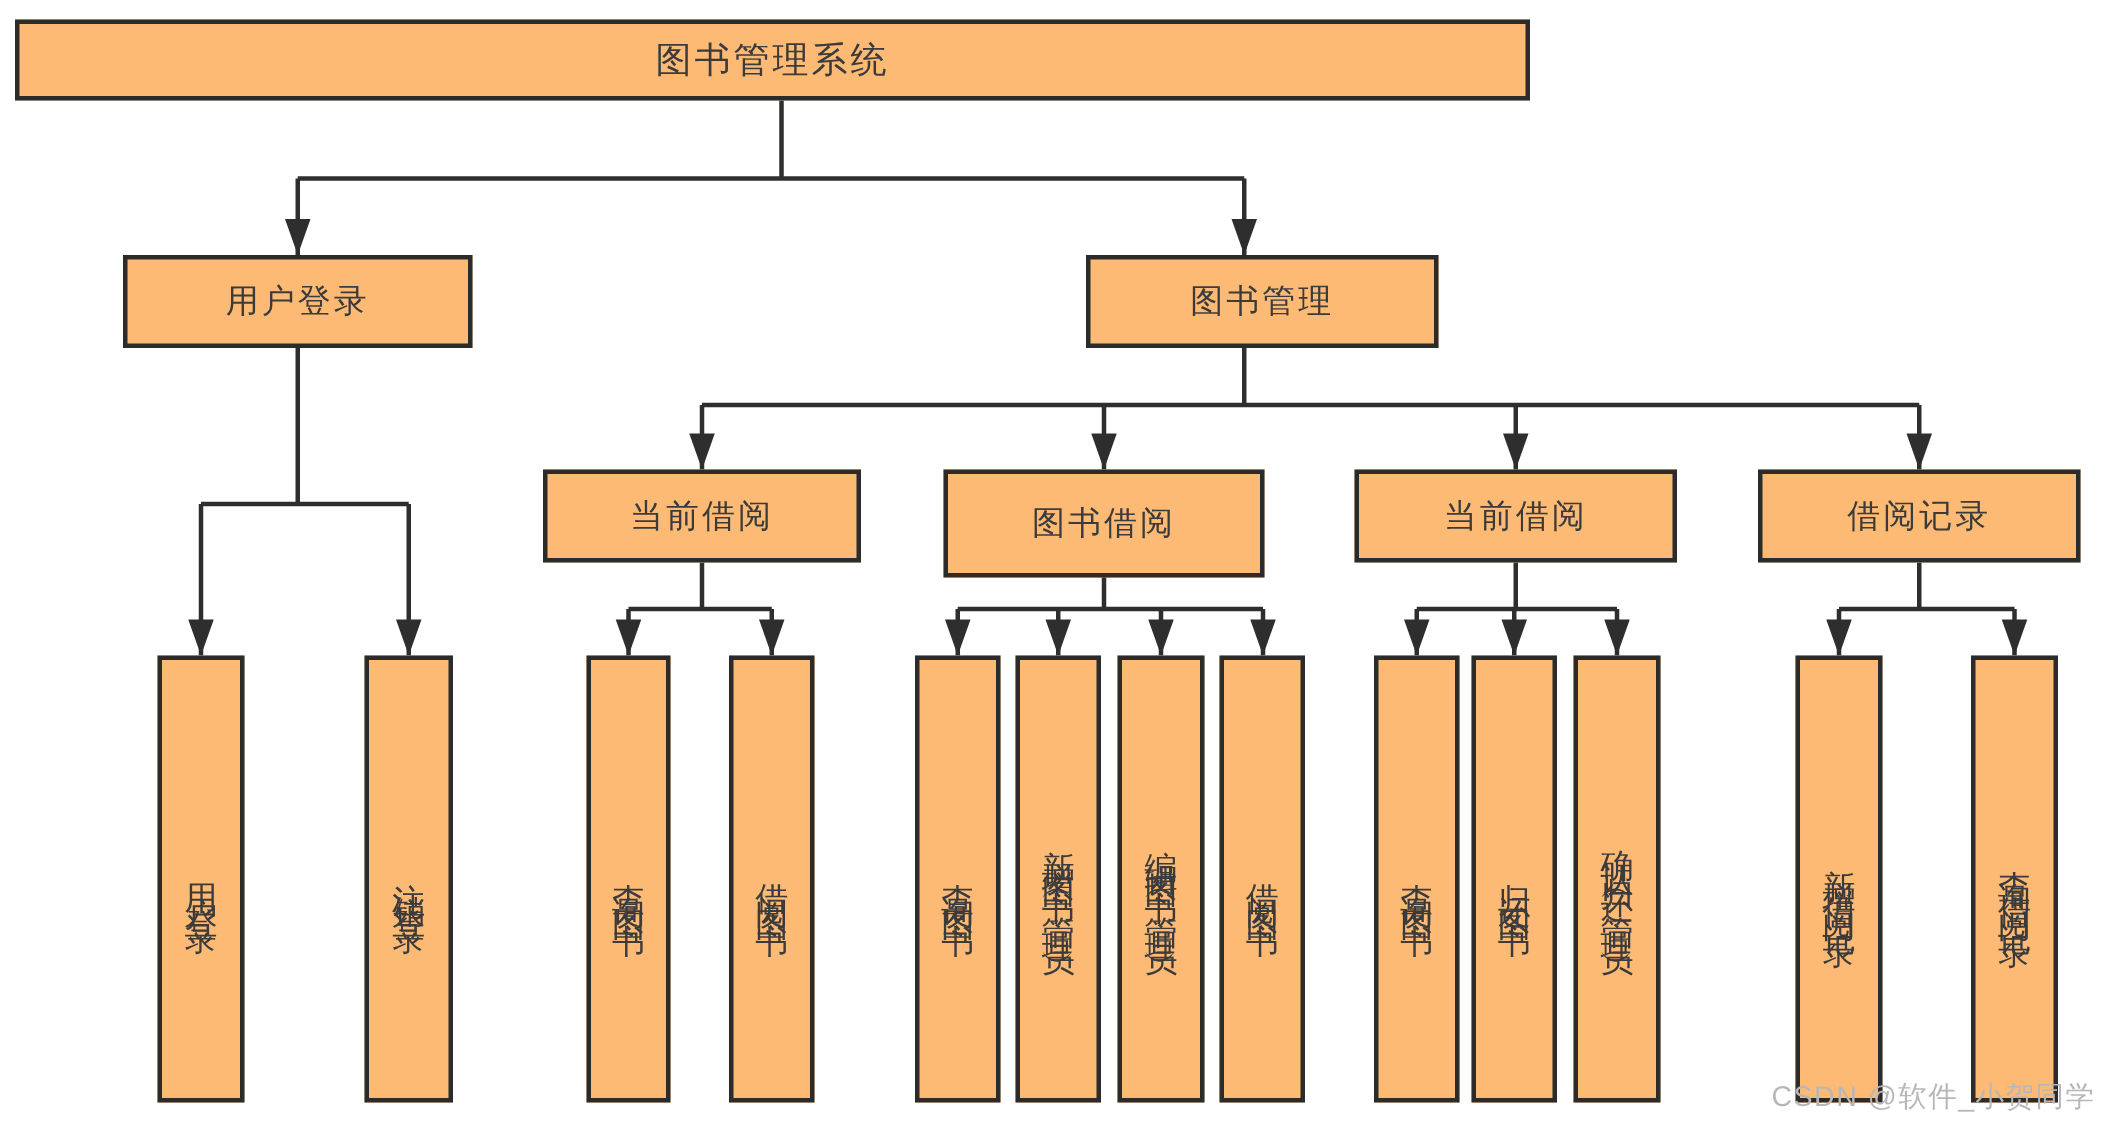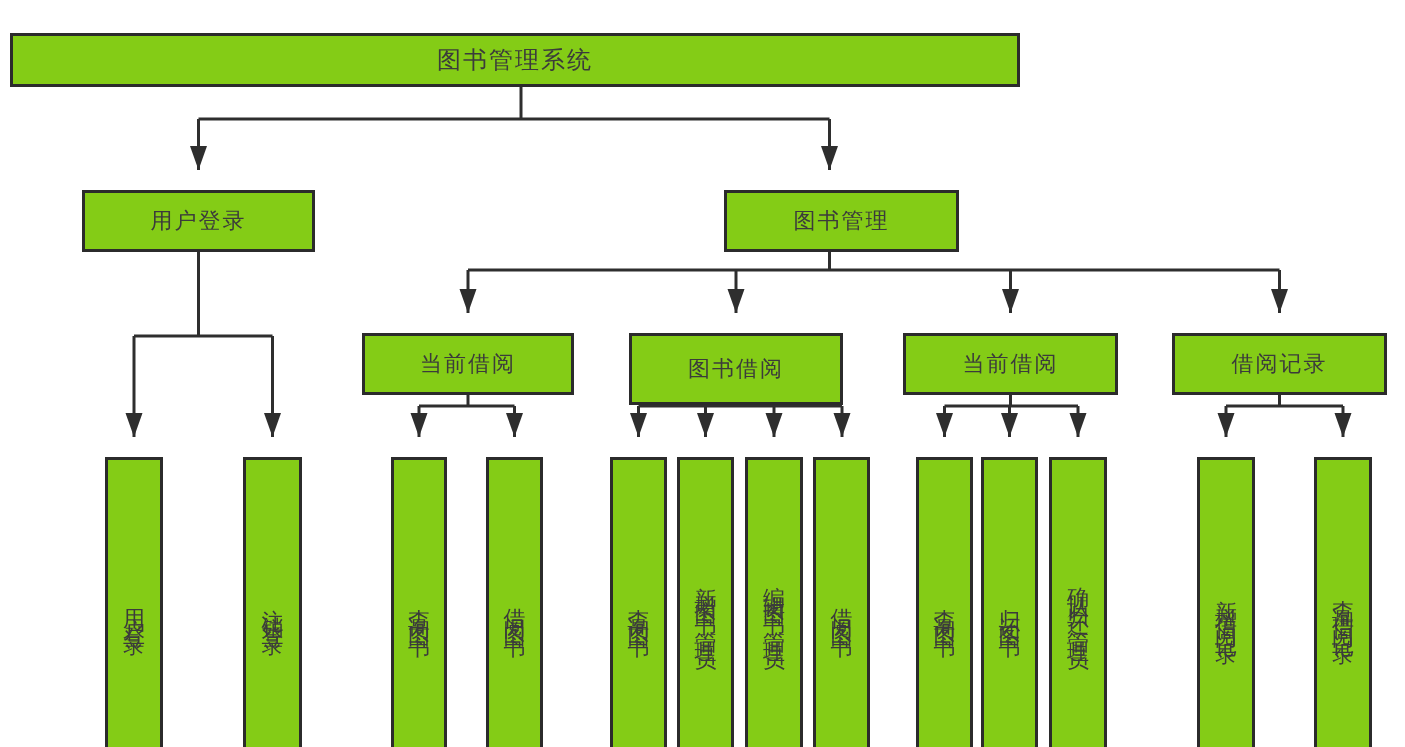--- a/index.html
+++ b/index.html
@@ -19,28 +19,27 @@
   }
   .connectors{
     position:absolute;left:0;top:0;width:1405px;height:747px;
     z-index:0;
   }
   .connectors path{stroke:var(--line);stroke-width:3;fill:none;}
   .connectors polygon{fill:var(--line);stroke:none;}
   .box{
     position:absolute;
     box-sizing:border-box;
-    background:#84cc16;
+    background:#fdba74;
     border:3px solid var(--border);
     color:var(--text);
     display:flex;align-items:center;justify-content:center;
     text-align:center;
     z-index:1;
     letter-spacing:2px;
-    margin-top:20px;
   }
   .root{left:10px;top:13px;width:1010px;height:54px;font-size:24px;}
   .lvl{font-size:22px;}
   .l2a{left:82px;top:170px;width:233px;height:62px;}
   .l2b{left:724px;top:170px;width:235px;height:62px;}
   .l3a{left:362px;top:313px;width:212px;height:62px;}
   .l3b{left:629px;top:313px;width:214px;height:72px;}
   .l3c{left:903px;top:313px;width:215px;height:62px;}
   .l3d{left:1172px;top:313px;width:215px;height:62px;}
   .leaf{
@@ -159,14 +158,15 @@
   <div class="box leaf f5">查询图书</div>
   <div class="box leaf f6">新增图书（管理员）</div>
   <div class="box leaf f7">编辑图书（管理员）</div>
   <div class="box leaf f8">借阅图书</div>
   <div class="box leaf f9">查询图书</div>
   <div class="box leaf f10">归还图书</div>
   <div class="box leaf f11">确认归还（管理员）</div>
   <div class="box leaf f12">新增借阅记录</div>
   <div class="box leaf f13">查询借阅记录</div>
 
+  <div class="watermark">CSDN @软件_小贺同学</div>
 
 </div>
 
 </body></html>

